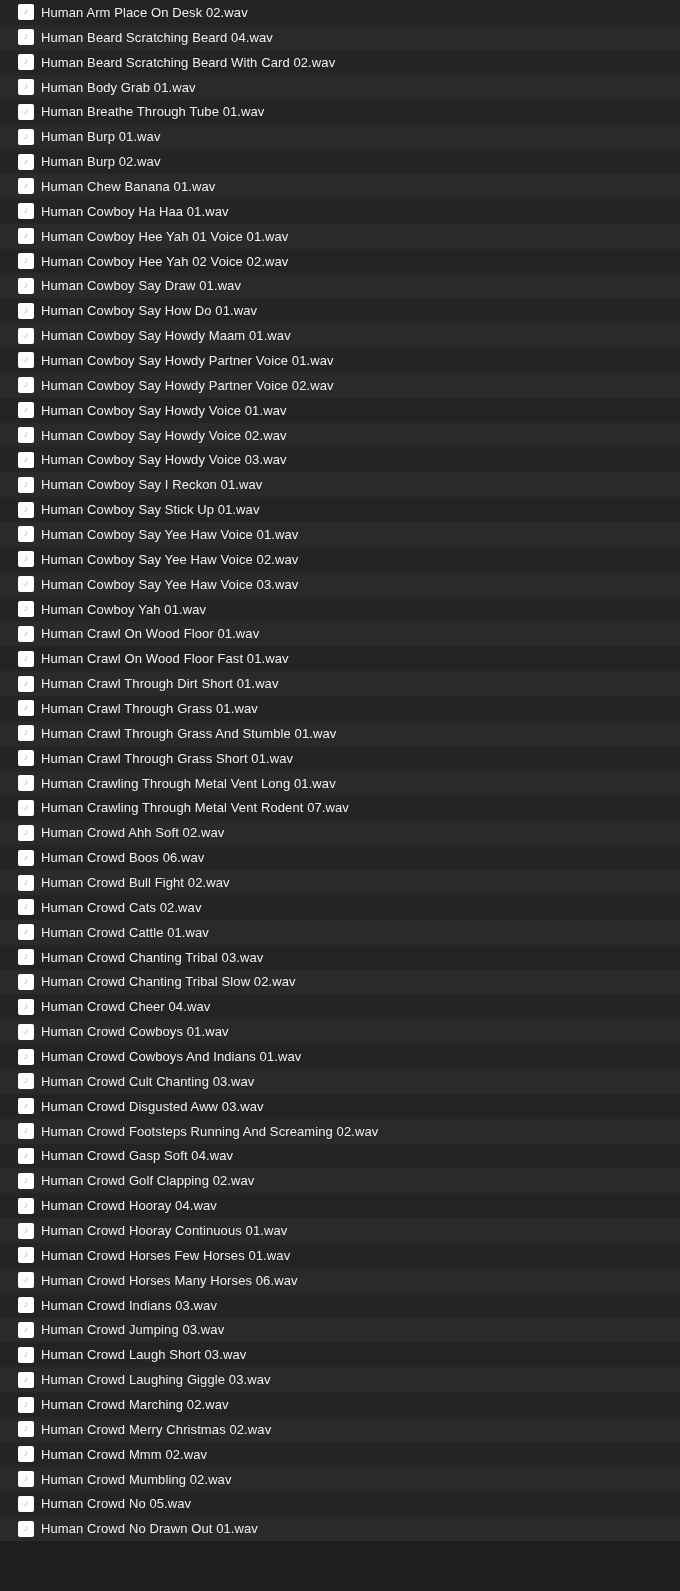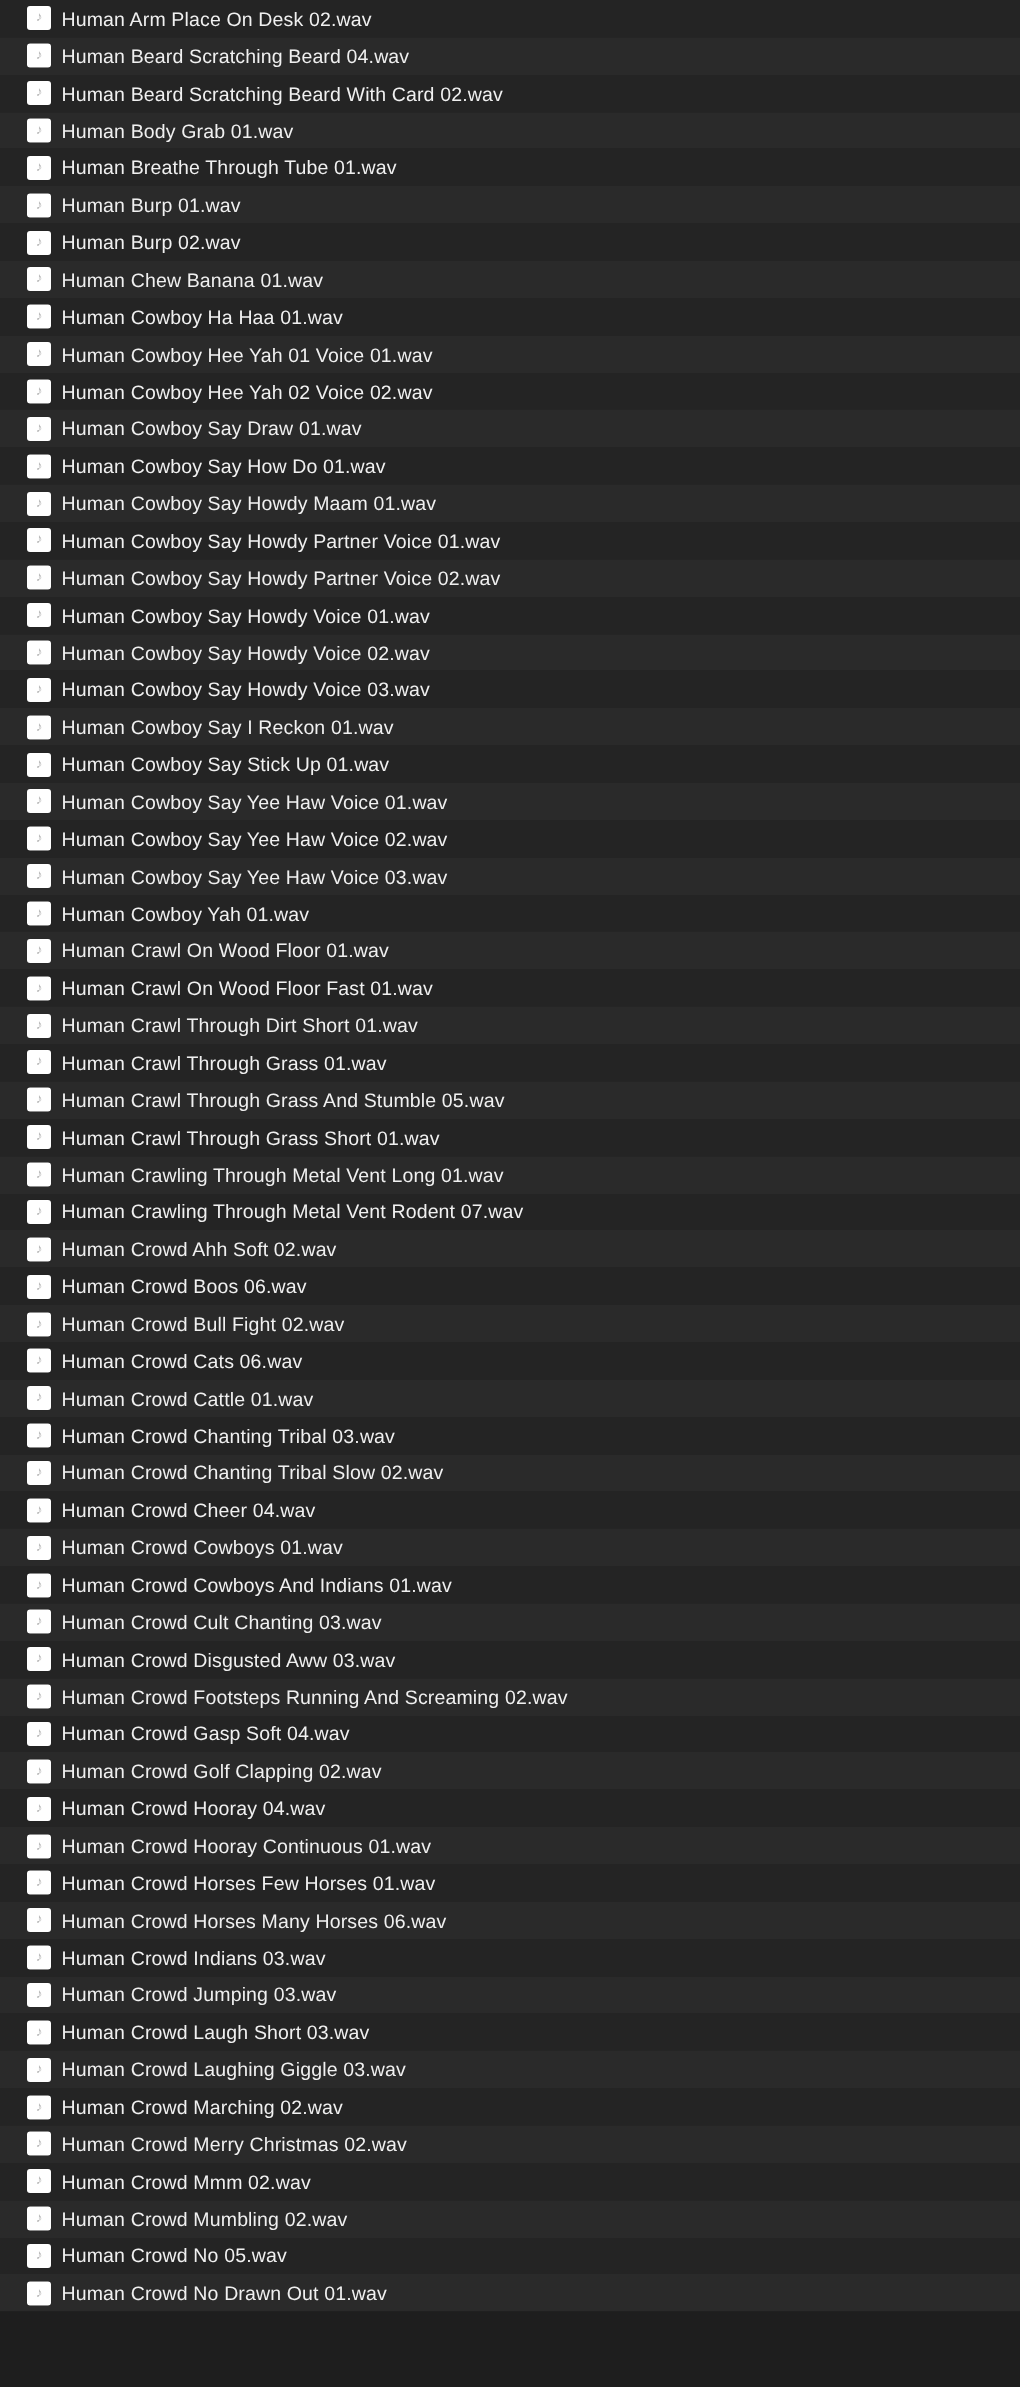--- a/index.html
+++ b/index.html
@@ -175,21 +175,21 @@
     <div class="file-row">
       <span class="file-icon"></span>
       <span class="file-name">Human Crawl Through Dirt Short 01.wav</span>
     </div>
     <div class="file-row">
       <span class="file-icon"></span>
       <span class="file-name">Human Crawl Through Grass 01.wav</span>
     </div>
     <div class="file-row">
       <span class="file-icon"></span>
-      <span class="file-name">Human Crawl Through Grass And Stumble 05.wav</span>
+      <span class="file-name">Human Crawl Through Grass And Stumble 01.wav</span>
     </div>
     <div class="file-row">
       <span class="file-icon"></span>
       <span class="file-name">Human Crawl Through Grass Short 01.wav</span>
     </div>
     <div class="file-row">
       <span class="file-icon"></span>
       <span class="file-name">Human Crawling Through Metal Vent Long 01.wav</span>
     </div>
     <div class="file-row">
@@ -203,21 +203,21 @@
     <div class="file-row">
       <span class="file-icon"></span>
       <span class="file-name">Human Crowd Boos 06.wav</span>
     </div>
     <div class="file-row">
       <span class="file-icon"></span>
       <span class="file-name">Human Crowd Bull Fight 02.wav</span>
     </div>
     <div class="file-row">
       <span class="file-icon"></span>
-      <span class="file-name">Human Crowd Cats 06.wav</span>
+      <span class="file-name">Human Crowd Cats 02.wav</span>
     </div>
     <div class="file-row">
       <span class="file-icon"></span>
       <span class="file-name">Human Crowd Cattle 01.wav</span>
     </div>
     <div class="file-row">
       <span class="file-icon"></span>
       <span class="file-name">Human Crowd Chanting Tribal 03.wav</span>
     </div>
     <div class="file-row">

